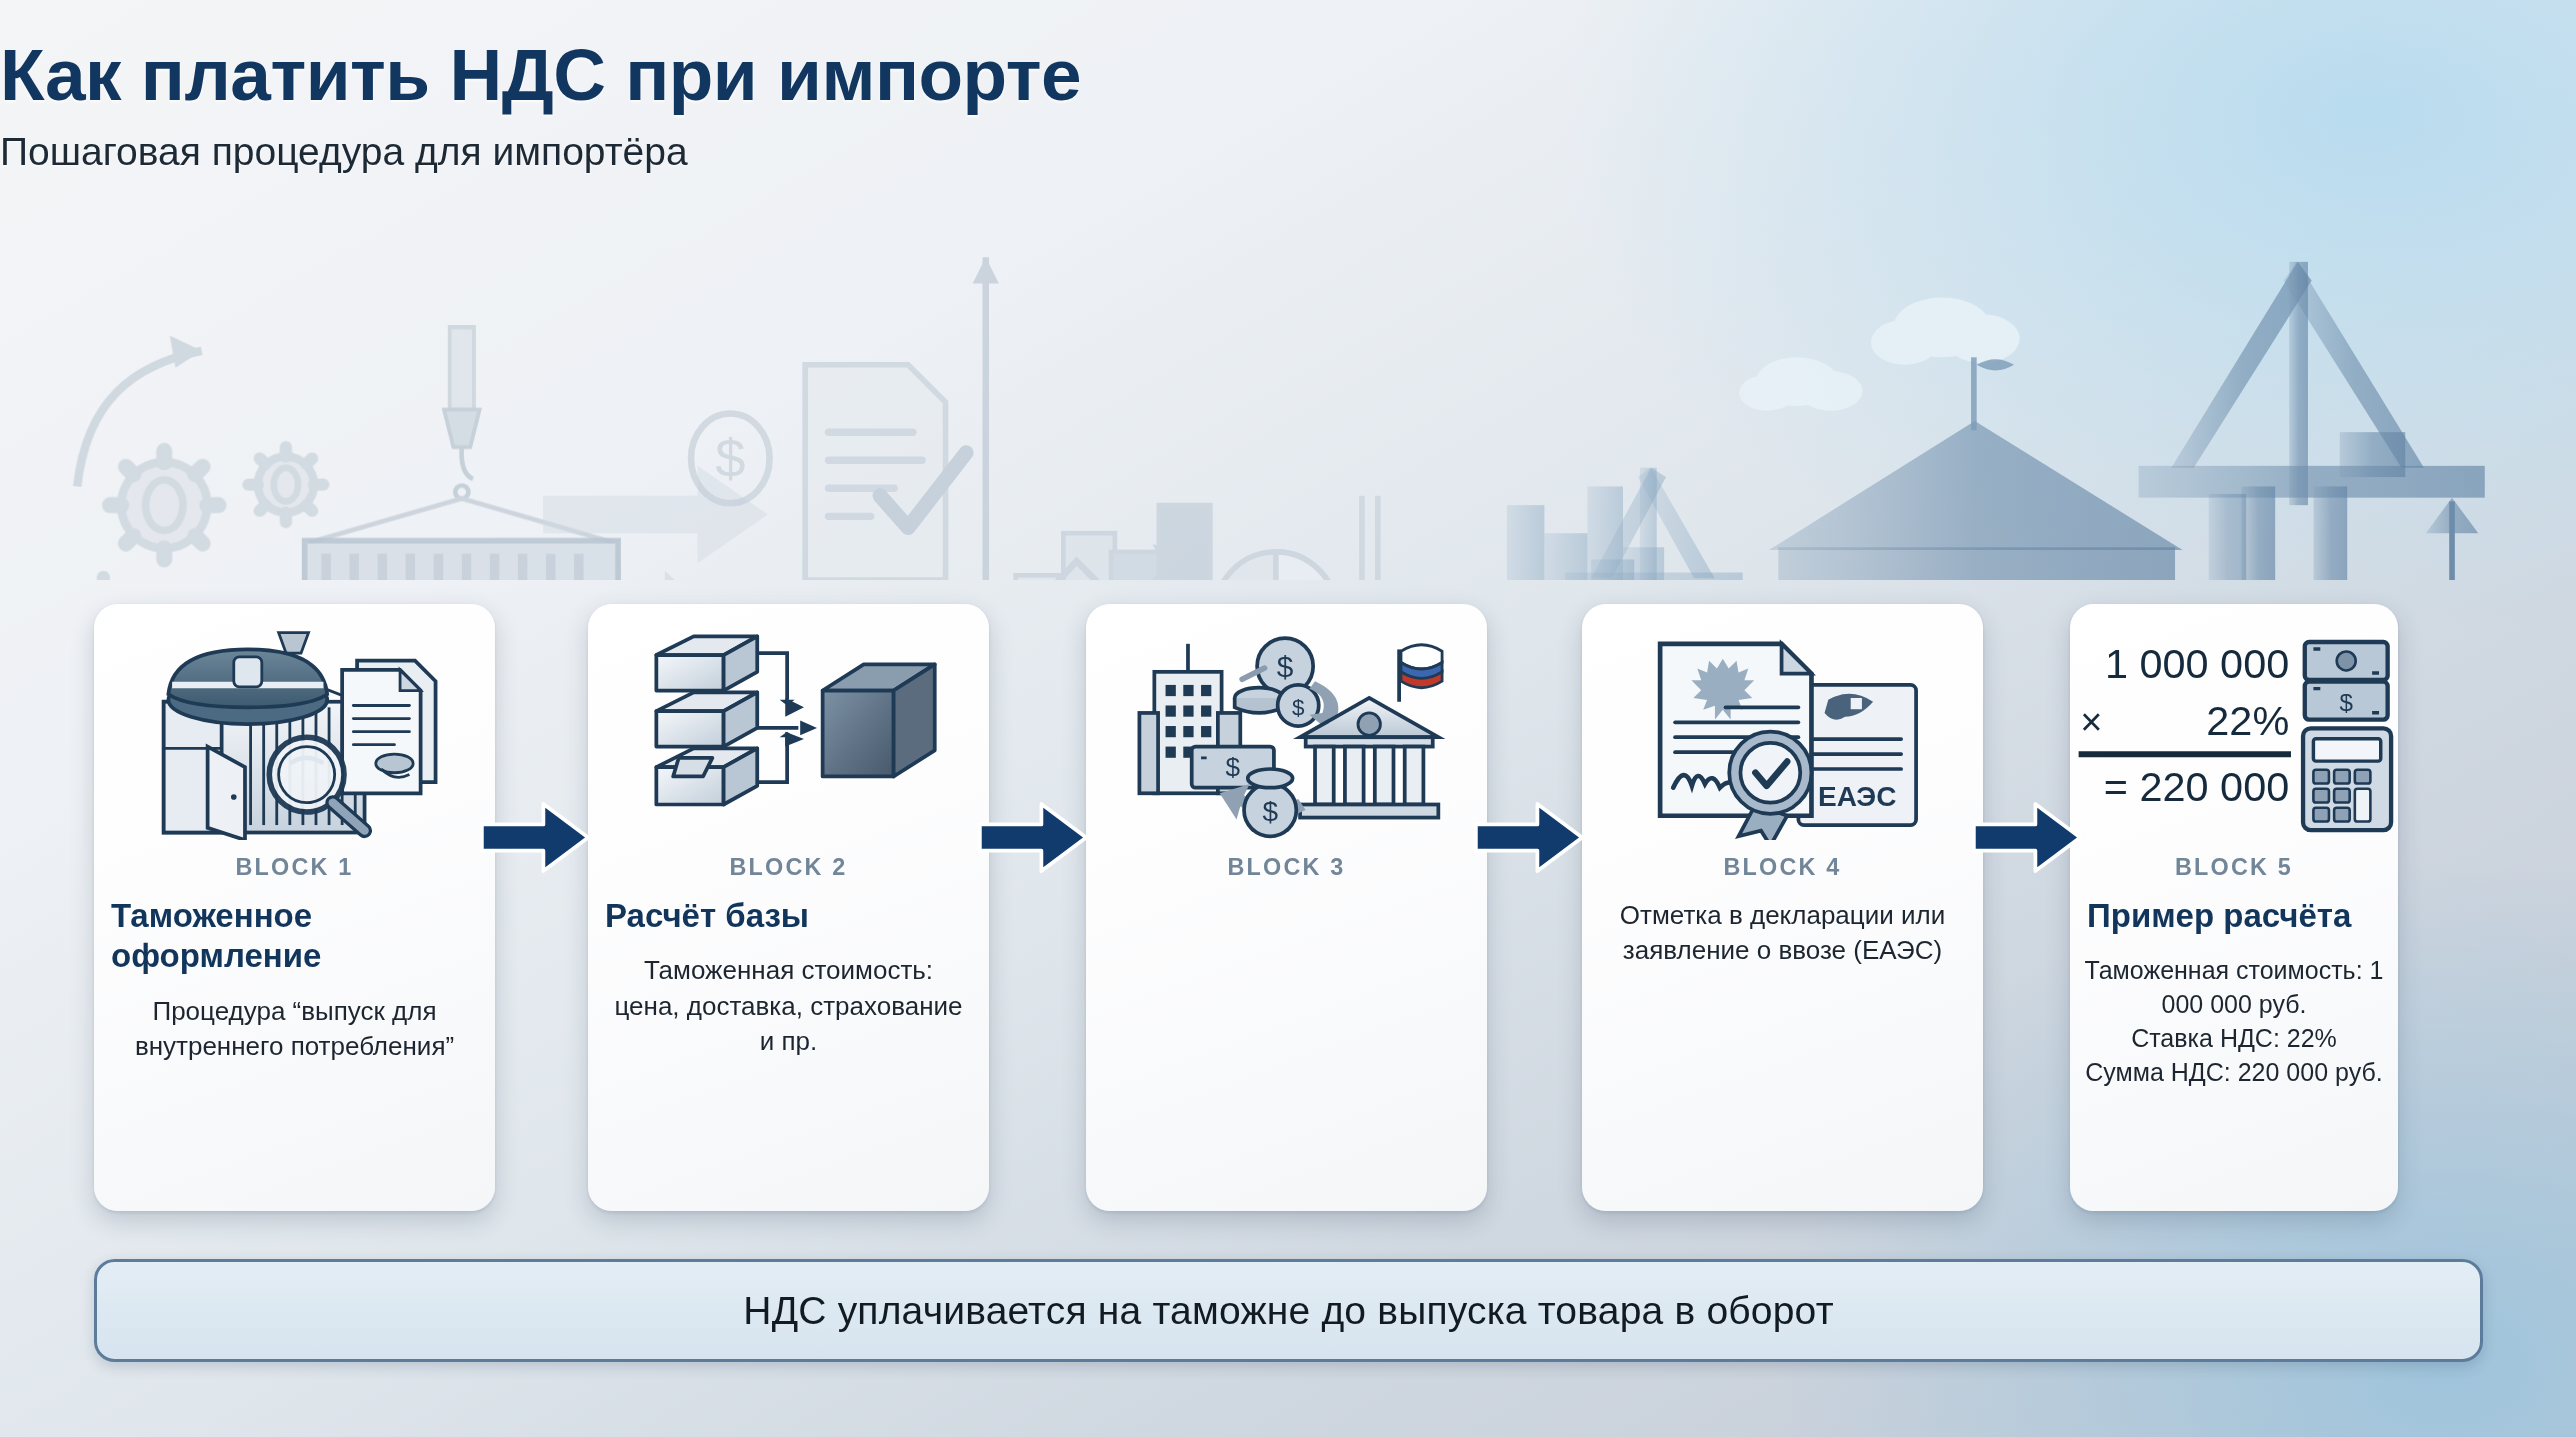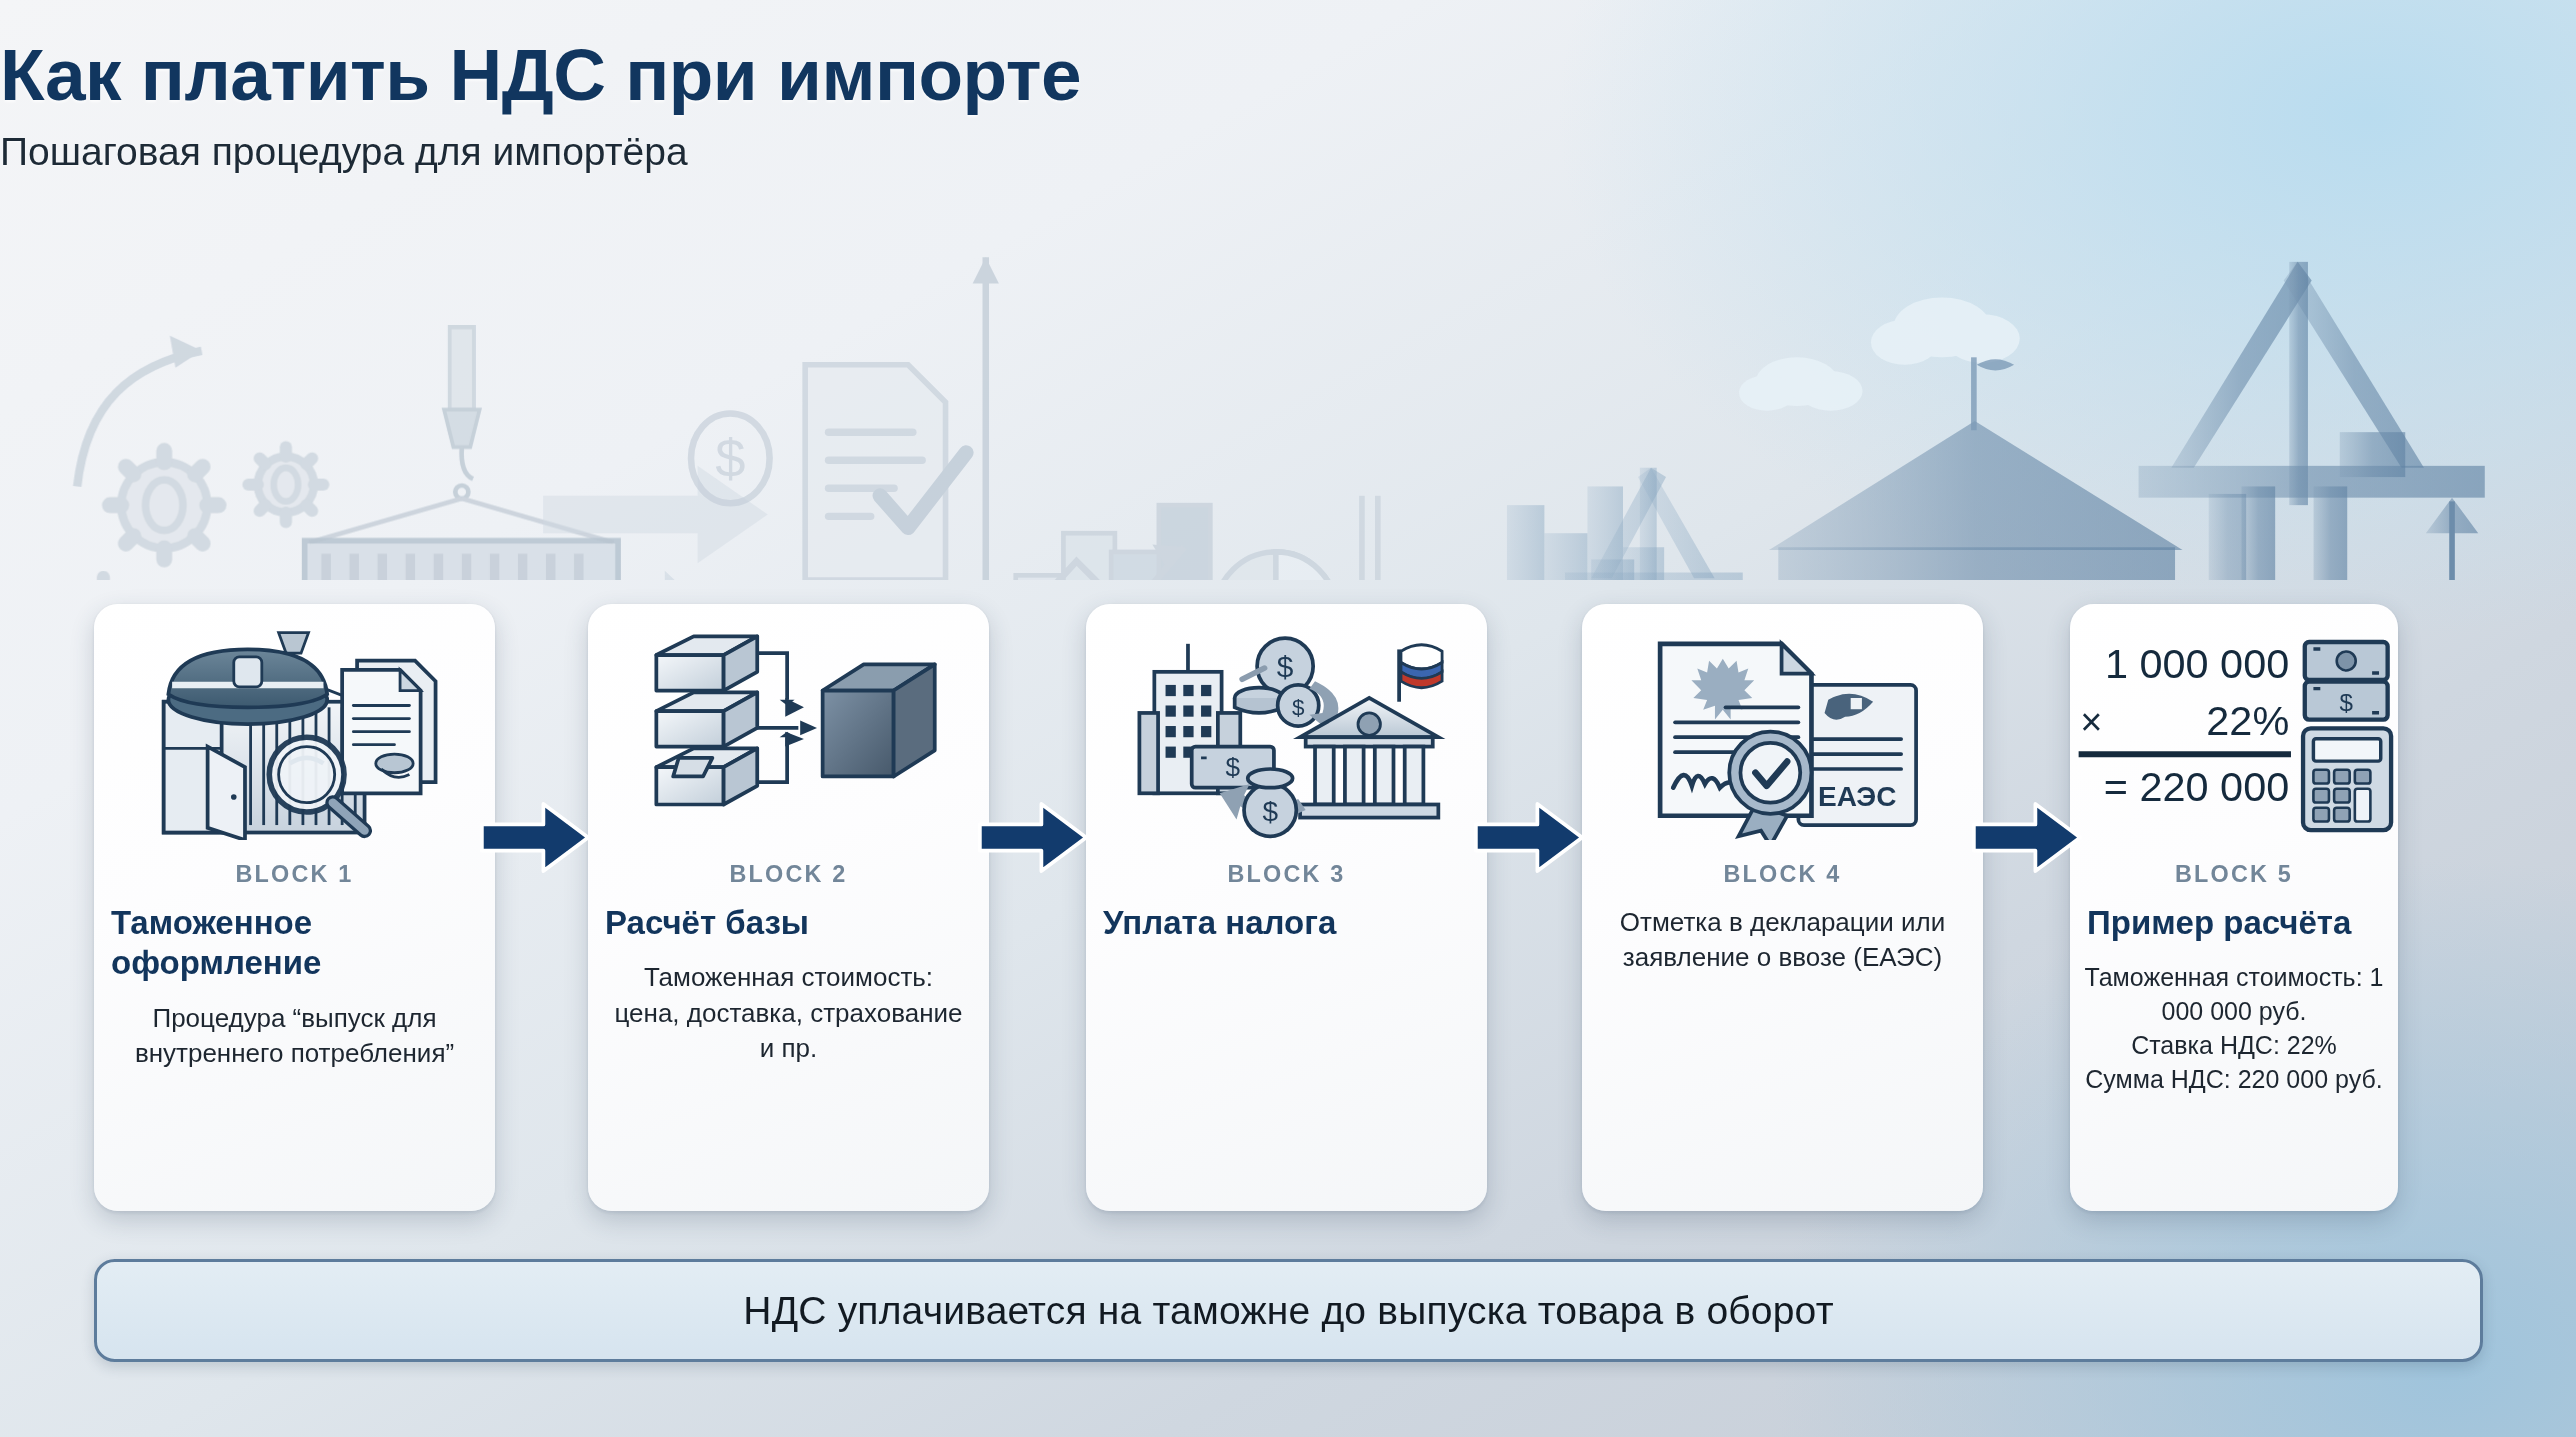--- a/index.html
+++ b/index.html
@@ -40,21 +40,21 @@
   .card.c1{left:494px;}
   .card.c2{left:992px;}
   .card.c3{left:1488px;}
   .card.c4{left:1976px;width:328px;}
 
   .card-icon{height:234px;display:flex;align-items:center;justify-content:center;padding-top:24px;box-sizing:border-box;}
   .card-icon svg{display:block;}
 
   .block-label{
     text-align:center;font-size:23.4px;font-weight:600;color:#728699;
-    letter-spacing:2.2px;margin-top:23px;
+    letter-spacing:2.2px;margin-top:16px;
   }
   .card-title{
     text-align:left;font-size:33px;font-weight:bold;color:#12355c;
     line-height:1.22;margin-top:15px;padding:0 17px;
   }
   .card-desc{
     text-align:center;font-size:26px;color:#1d2630;line-height:1.36;
     margin-top:17px;padding:0 20.6px;
   }
   .card.c4 .card-desc{font-size:25px;padding:0 2px;}
@@ -557,21 +557,20 @@
         <path d="M292 38 q22 14 44 0 v10 q-22 14 -44 0 z" fill="#3b66b0" stroke="#1f3a55" stroke-width="3"></path>
         <path d="M292 48 q22 14 44 0 v10 q-22 14 -44 0 z" fill="#c0392b" stroke="#1f3a55" stroke-width="3"></path>
 
         <path d="M190 196 q-40 20 -70 -4 l-4 14 l-18 -28 l32 -10 l-6 12 q22 18 58 4 z" fill="#8fa1b3"></path>
         <circle cx="152" cy="196" r="28" fill="#c6d2de" stroke="#1f3a55" stroke-width="4"></circle>
         <text x="152" y="208" font-size="30" fill="#1f3a55" text-anchor="middle" font-family="Liberation Sans, sans-serif">$</text>
         <ellipse cx="152" cy="162" rx="24" ry="10" fill="#c6d2de" stroke="#1f3a55" stroke-width="4"></ellipse>
       </svg>
     </div>
     <div class="block-label">BLOCK 3</div>
-    <div class="card-title">Уплата налога</div>
   </div>
 
   <div class="card c3">
     <div class="card-icon">
       <svg width="309" height="213" viewBox="0 0 330 228" xmlns="http://www.w3.org/2000/svg">
 
         <rect x="182" y="62" width="126" height="150" rx="6" fill="#eef2f6" stroke="#1f3a55" stroke-width="4"></rect>
         <path d="M214 78 q24 -14 48 2 q-14 16 -30 16 q-12 8 -22 -4 z" fill="#49637c"></path>
         <rect x="238" y="76" width="12" height="12" fill="#eef2f6"></rect>
         <g stroke="#1f3a55" stroke-width="4" stroke-linecap="round">

